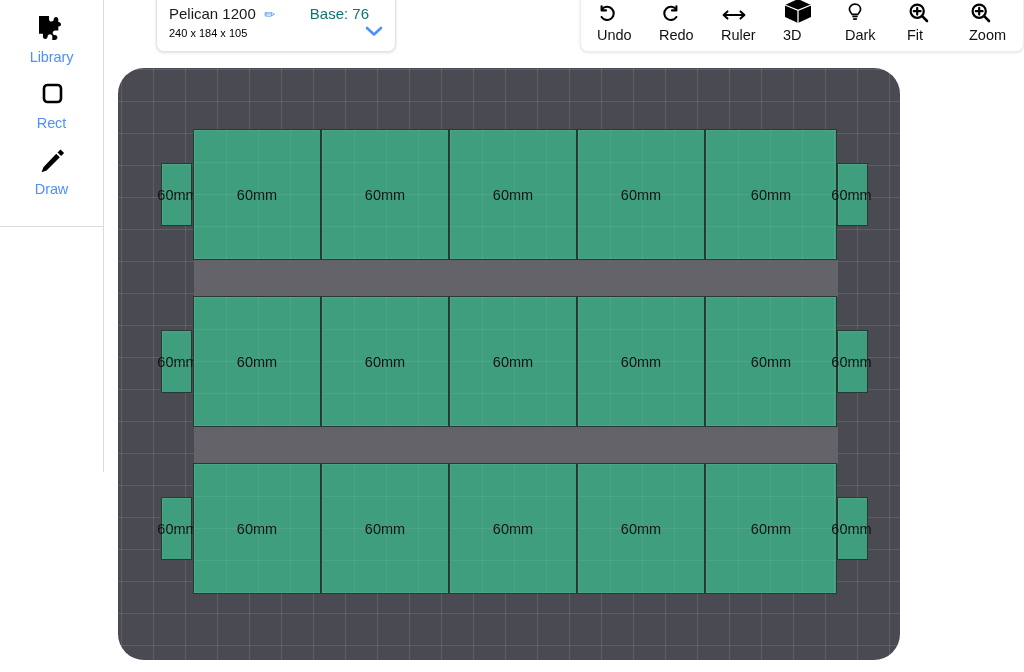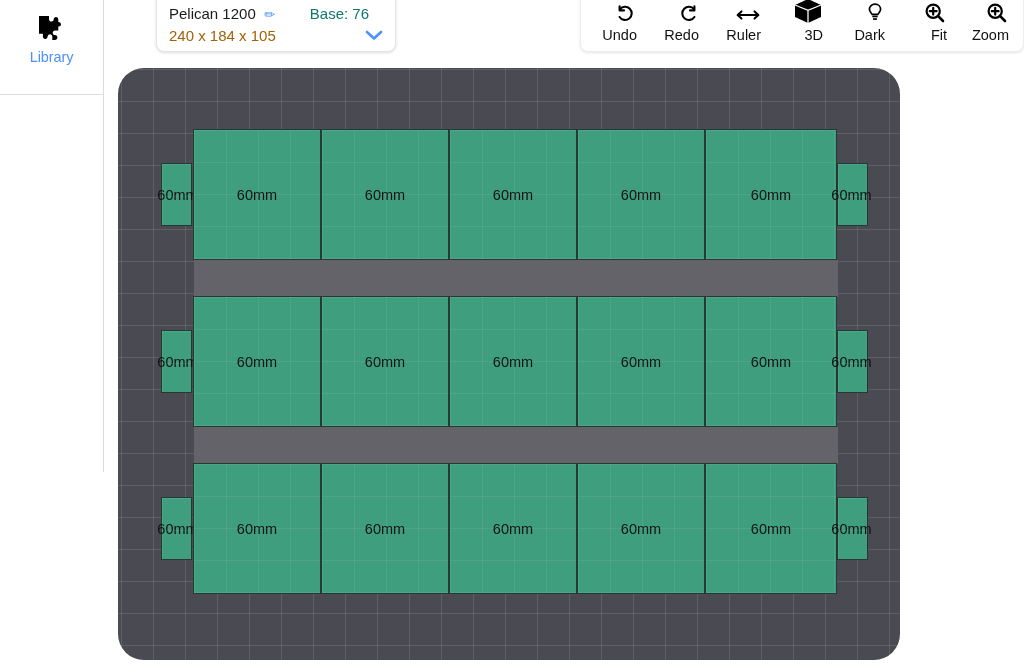--- a/index.html
+++ b/index.html
@@ -64,42 +64,42 @@
     box-shadow: 0 1px 3px rgba(0,0,0,0.13);
     padding: 12px 12px 0 12px;
     display: flex; flex-direction: column;
     justify-content: flex-start;
     cursor: pointer;
   }
   .card-row { display: flex; align-items: baseline; justify-content: space-between; }
   .card-name { font-size: 15px; color: #1a1a1a; }
   .pencil { color: #4d90fe; margin-left: 4px; font-size: 13px; }
   .card-base { font-size: 15px; color: #0f766e; padding-right: 14px; }
-  .card-dims { font-size: 15px; color: #a16207; margin-top: 4px; }
+  .card-dims { font-size: 11px; color: #000000; margin-top: 4px; }
   .chev {
     color: #4d90fe; font-size: 16px; font-weight: bold;
     line-height: 10px;
   }
 
   
   #toolbar {
     position: absolute;
     right: 0px; top: -10px;
     height: 62px;
     background: #fff;
     border: 1px solid #ededed;
     border-radius: 8px;
     box-shadow: 0 1px 3px rgba(0,0,0,0.10);
     display: flex; align-items: center;
     padding: 0 14px 0 16px;
     gap: 22px;
   }
   .tool {
     display: flex; flex-direction: column;
-    align-items: flex-end; justify-content: center;
+    align-items: flex-start; justify-content: center;
     cursor: pointer; width: 40px;
   }
   .tool-icon {
     height: 26px; display: flex; align-items: flex-end; justify-content: center;
     color: #000;
   }
   .tool-label { font-size: 14.5px; color: #111; margin-top: 2px; }
 
   
   #canvas {
@@ -161,22 +161,38 @@
     <div class="side-item">
       <span class="side-icon">
         <svg width="34" height="30" viewBox="0 0 34 30">
           <path fill="#000" d="M4 2h10v3.2c0 1.6 1.2 2.4 2.4 2.4 1.3 0 2.3-1 2.3-2.3C18.7 4 19.8 3 21 3c1.3 0 2.3 1.1 2.3 2.4V8h0.2c1.4 0 2.5 1 2.5 2.3 0 1.3-1 2.3-2.4 2.3h-0.3v3.9h-3.2c-1.5 0-2.4 1.1-2.4 2.4 0 1.2 1 2.2 2.3 2.2 1.3 0 2.4 1 2.4 2.4 0 1.3-1.1 2.4-2.5 2.4h-2.6v-3.3c0-1.4-1-2.4-2.3-2.4-1.3 0-2.4 1-2.4 2.3 0 1.3-1 2.4-2.3 2.4-1.4 0-2.4-1.1-2.4-2.5v-2.6H4V2z"></path>
         </svg>
       </span>
       <span class="side-label">Library</span>
     </div>
 
 
-
-
+    <div class="side-item">
+      <span class="side-icon">
+        <svg width="34" height="30" viewBox="0 0 34 30">
+          <rect x="9" y="5" width="17" height="17" rx="3.5" ry="3.5" fill="none" stroke="#000" stroke-width="2.6"></rect>
+        </svg>
+      </span>
+      <span class="side-label">Rect</span>
+    </div>
+
+
+    <div class="side-item">
+      <span class="side-icon">
+        <svg width="34" height="30" viewBox="0 0 34 30">
+          <path fill="#000" d="M25.5 3.4l3.6 3.6-3 3-3.6-3.6 3-3zM21.2 7.7l3.6 3.6L11.6 24.5 6.6 26.2l1.8-5L21.2 7.7z"></path>
+        </svg>
+      </span>
+      <span class="side-label">Draw</span>
+    </div>
 
 
     <div id="side-divider"></div>
 
   </div>
 
   <div id="main">
 
     <div id="model-card">
       <div class="card-row">

